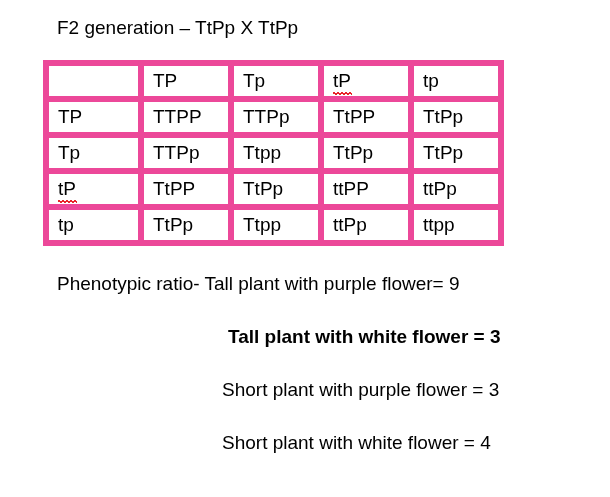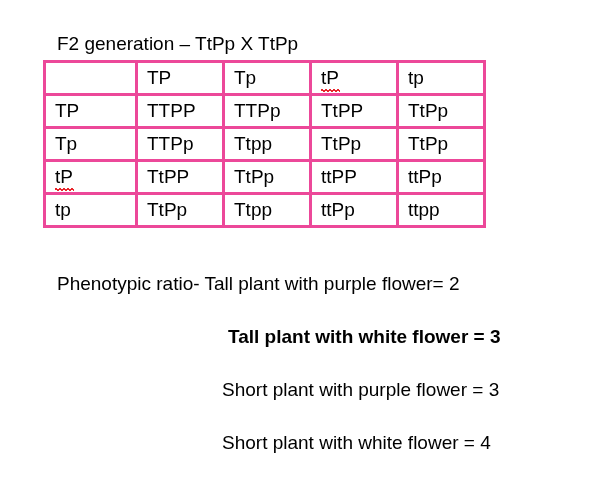--- a/index.html
+++ b/index.html
@@ -19,37 +19,36 @@
 
   
   .title {
     position: absolute;
     left: 57px;
     top: 16px;
     font-size: 19px;
     line-height: 24px;
     white-space: nowrap;
     color: #000000;
-    margin-top: 16px;
   }
 
   
   .punnett-wrap {
     position: absolute;
     left: 43px;
     top: 60px;
     width: 381px;
   }
   table.punnett {
     border-collapse: collapse;
     table-layout: fixed;
     width: 381px;
   }
   table.punnett td {
-    border: 3px solid #ec4899;
+    border: 6px solid #ec4899;
     height: 30px;
     padding: 0 0 0 9px;
     font-size: 19px;
     line-height: 30px;
     vertical-align: middle;
     white-space: nowrap;
     color: #000000;
     overflow: hidden;
   }
   table.punnett td.corner-cell { width: 80px; }
@@ -134,16 +133,16 @@
         <td class="axis-cell"><span>tp</span></td>
         <td class="body-cell">TtPp</td>
         <td class="body-cell">Ttpp</td>
         <td class="body-cell">ttPp</td>
         <td class="body-cell">ttpp</td>
       </tr>
     </tbody>
   </table>
 </div>
 
-<div class="ratio-line ratio-0">Phenotypic ratio- Tall plant with purple flower= 2</div>
+<div class="ratio-line ratio-0">Phenotypic ratio- Tall plant with purple flower= 9</div>
 <div class="ratio-line ratio-1">Tall plant with white flower = 3</div>
 <div class="ratio-line ratio-2">Short plant with purple flower = 3</div>
 <div class="ratio-line ratio-3">Short plant with white flower = 4</div>
 
 </body></html>

